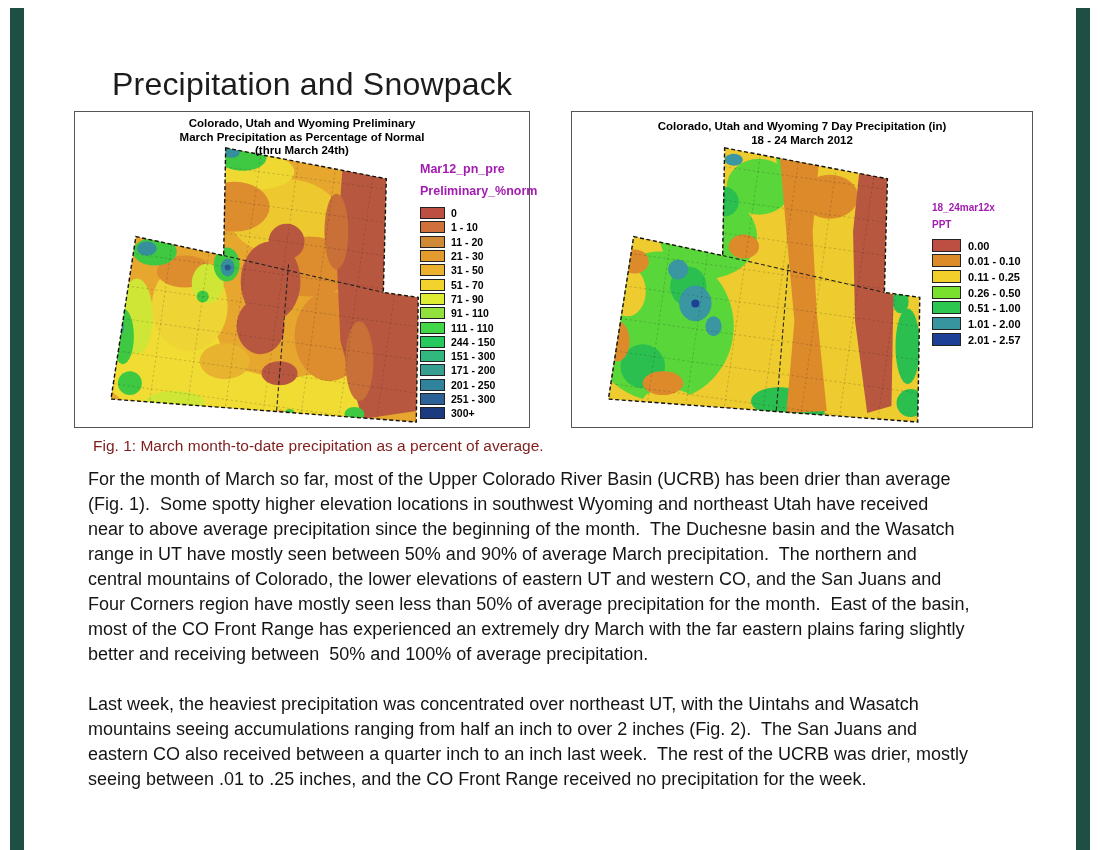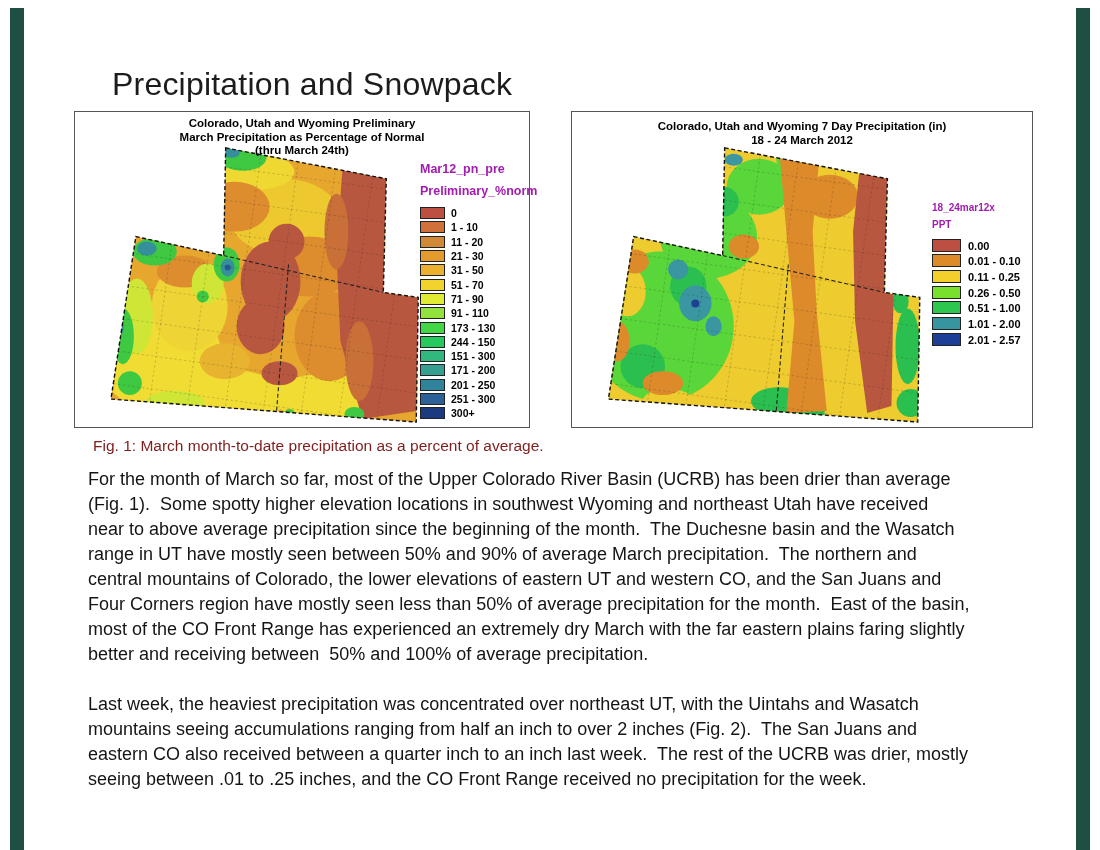--- a/index.html
+++ b/index.html
@@ -145,21 +145,21 @@
           <div class="legend-row">
             <span class="legend-swatch" style="background: rgb(223, 236, 51);"></span>
             <span class="legend-label">71 - 90</span>
           </div>
           <div class="legend-row">
             <span class="legend-swatch" style="background: rgb(147, 225, 60);"></span>
             <span class="legend-label">91 - 110</span>
           </div>
           <div class="legend-row">
             <span class="legend-swatch" style="background: rgb(66, 215, 71);"></span>
-            <span class="legend-label">173 - 130</span>
+            <span class="legend-label">111 - 110</span>
           </div>
           <div class="legend-row">
             <span class="legend-swatch" style="background: rgb(38, 201, 93);"></span>
             <span class="legend-label">244 - 150</span>
           </div>
           <div class="legend-row">
             <span class="legend-swatch" style="background: rgb(49, 184, 127);"></span>
             <span class="legend-label">151 - 300</span>
           </div>
           <div class="legend-row">

